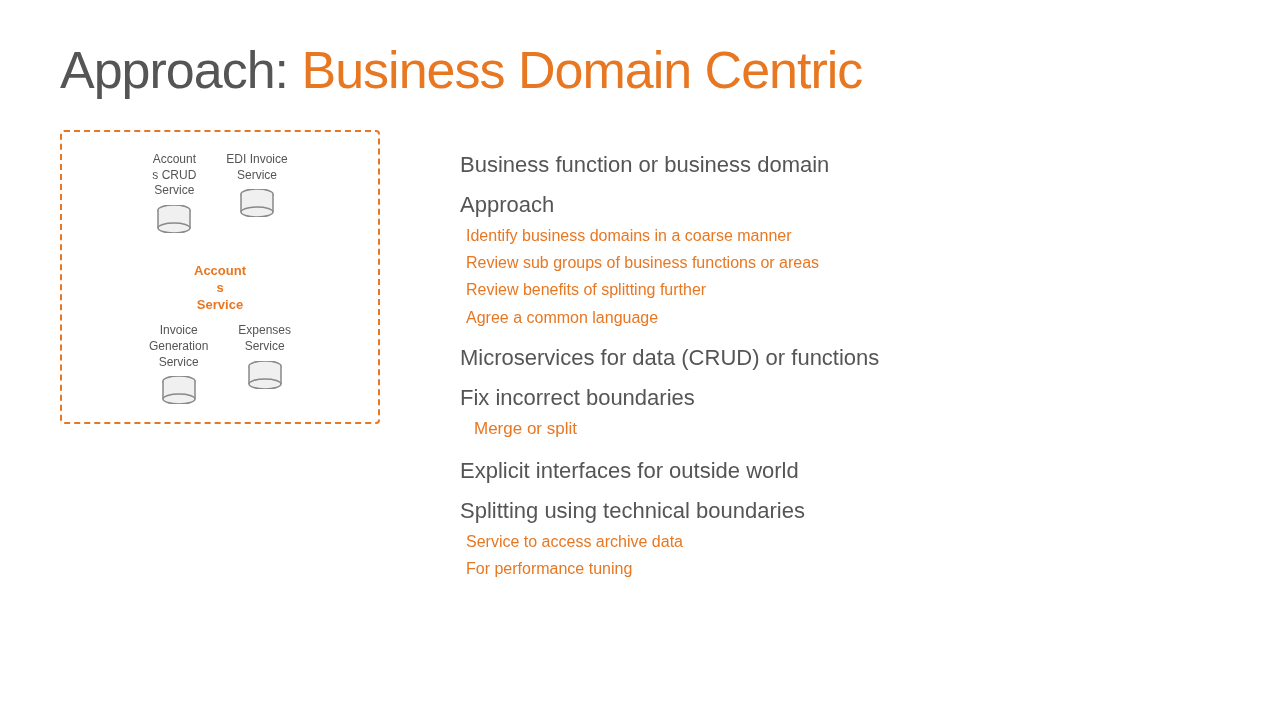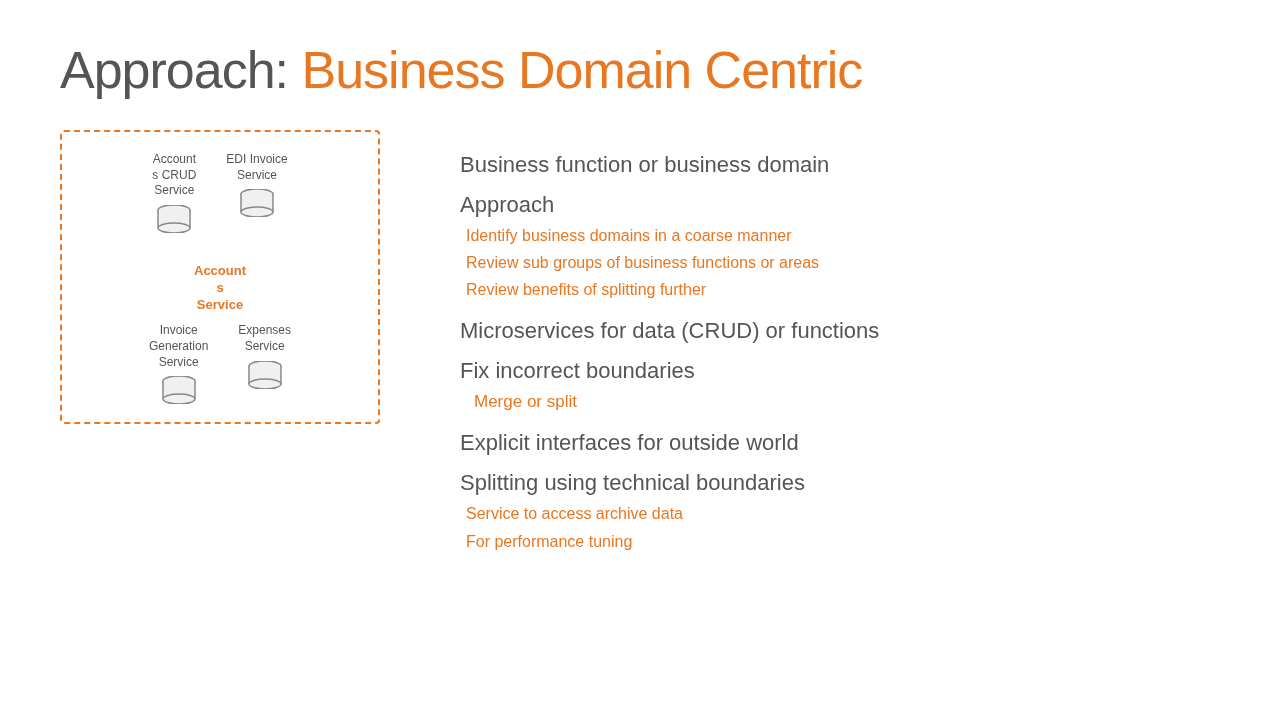--- a/index.html
+++ b/index.html
@@ -198,20 +198,21 @@
 
     <div class="text-area">
 
       <div class="section-header">Business function or business domain</div>
 
       <div class="section-header">Approach</div>
       <ul class="bullet-list">
         <li class="bullet-item">Identify business domains in a coarse manner</li>
         <li class="bullet-item">Review sub groups of business functions or areas</li>
         <li class="bullet-item">Review benefits of splitting further</li>
+        <li class="bullet-item">Agree a common language</li>
       </ul>
 
       <div class="section-header">Microservices for data (CRUD) or functions</div>
 
       <div class="section-header">Fix incorrect boundaries</div>
       <div class="sub-section-label">Merge or split</div>
 
       <div class="section-header">Explicit interfaces for outside world</div>
 
       <div class="section-header">Splitting using technical boundaries</div>

